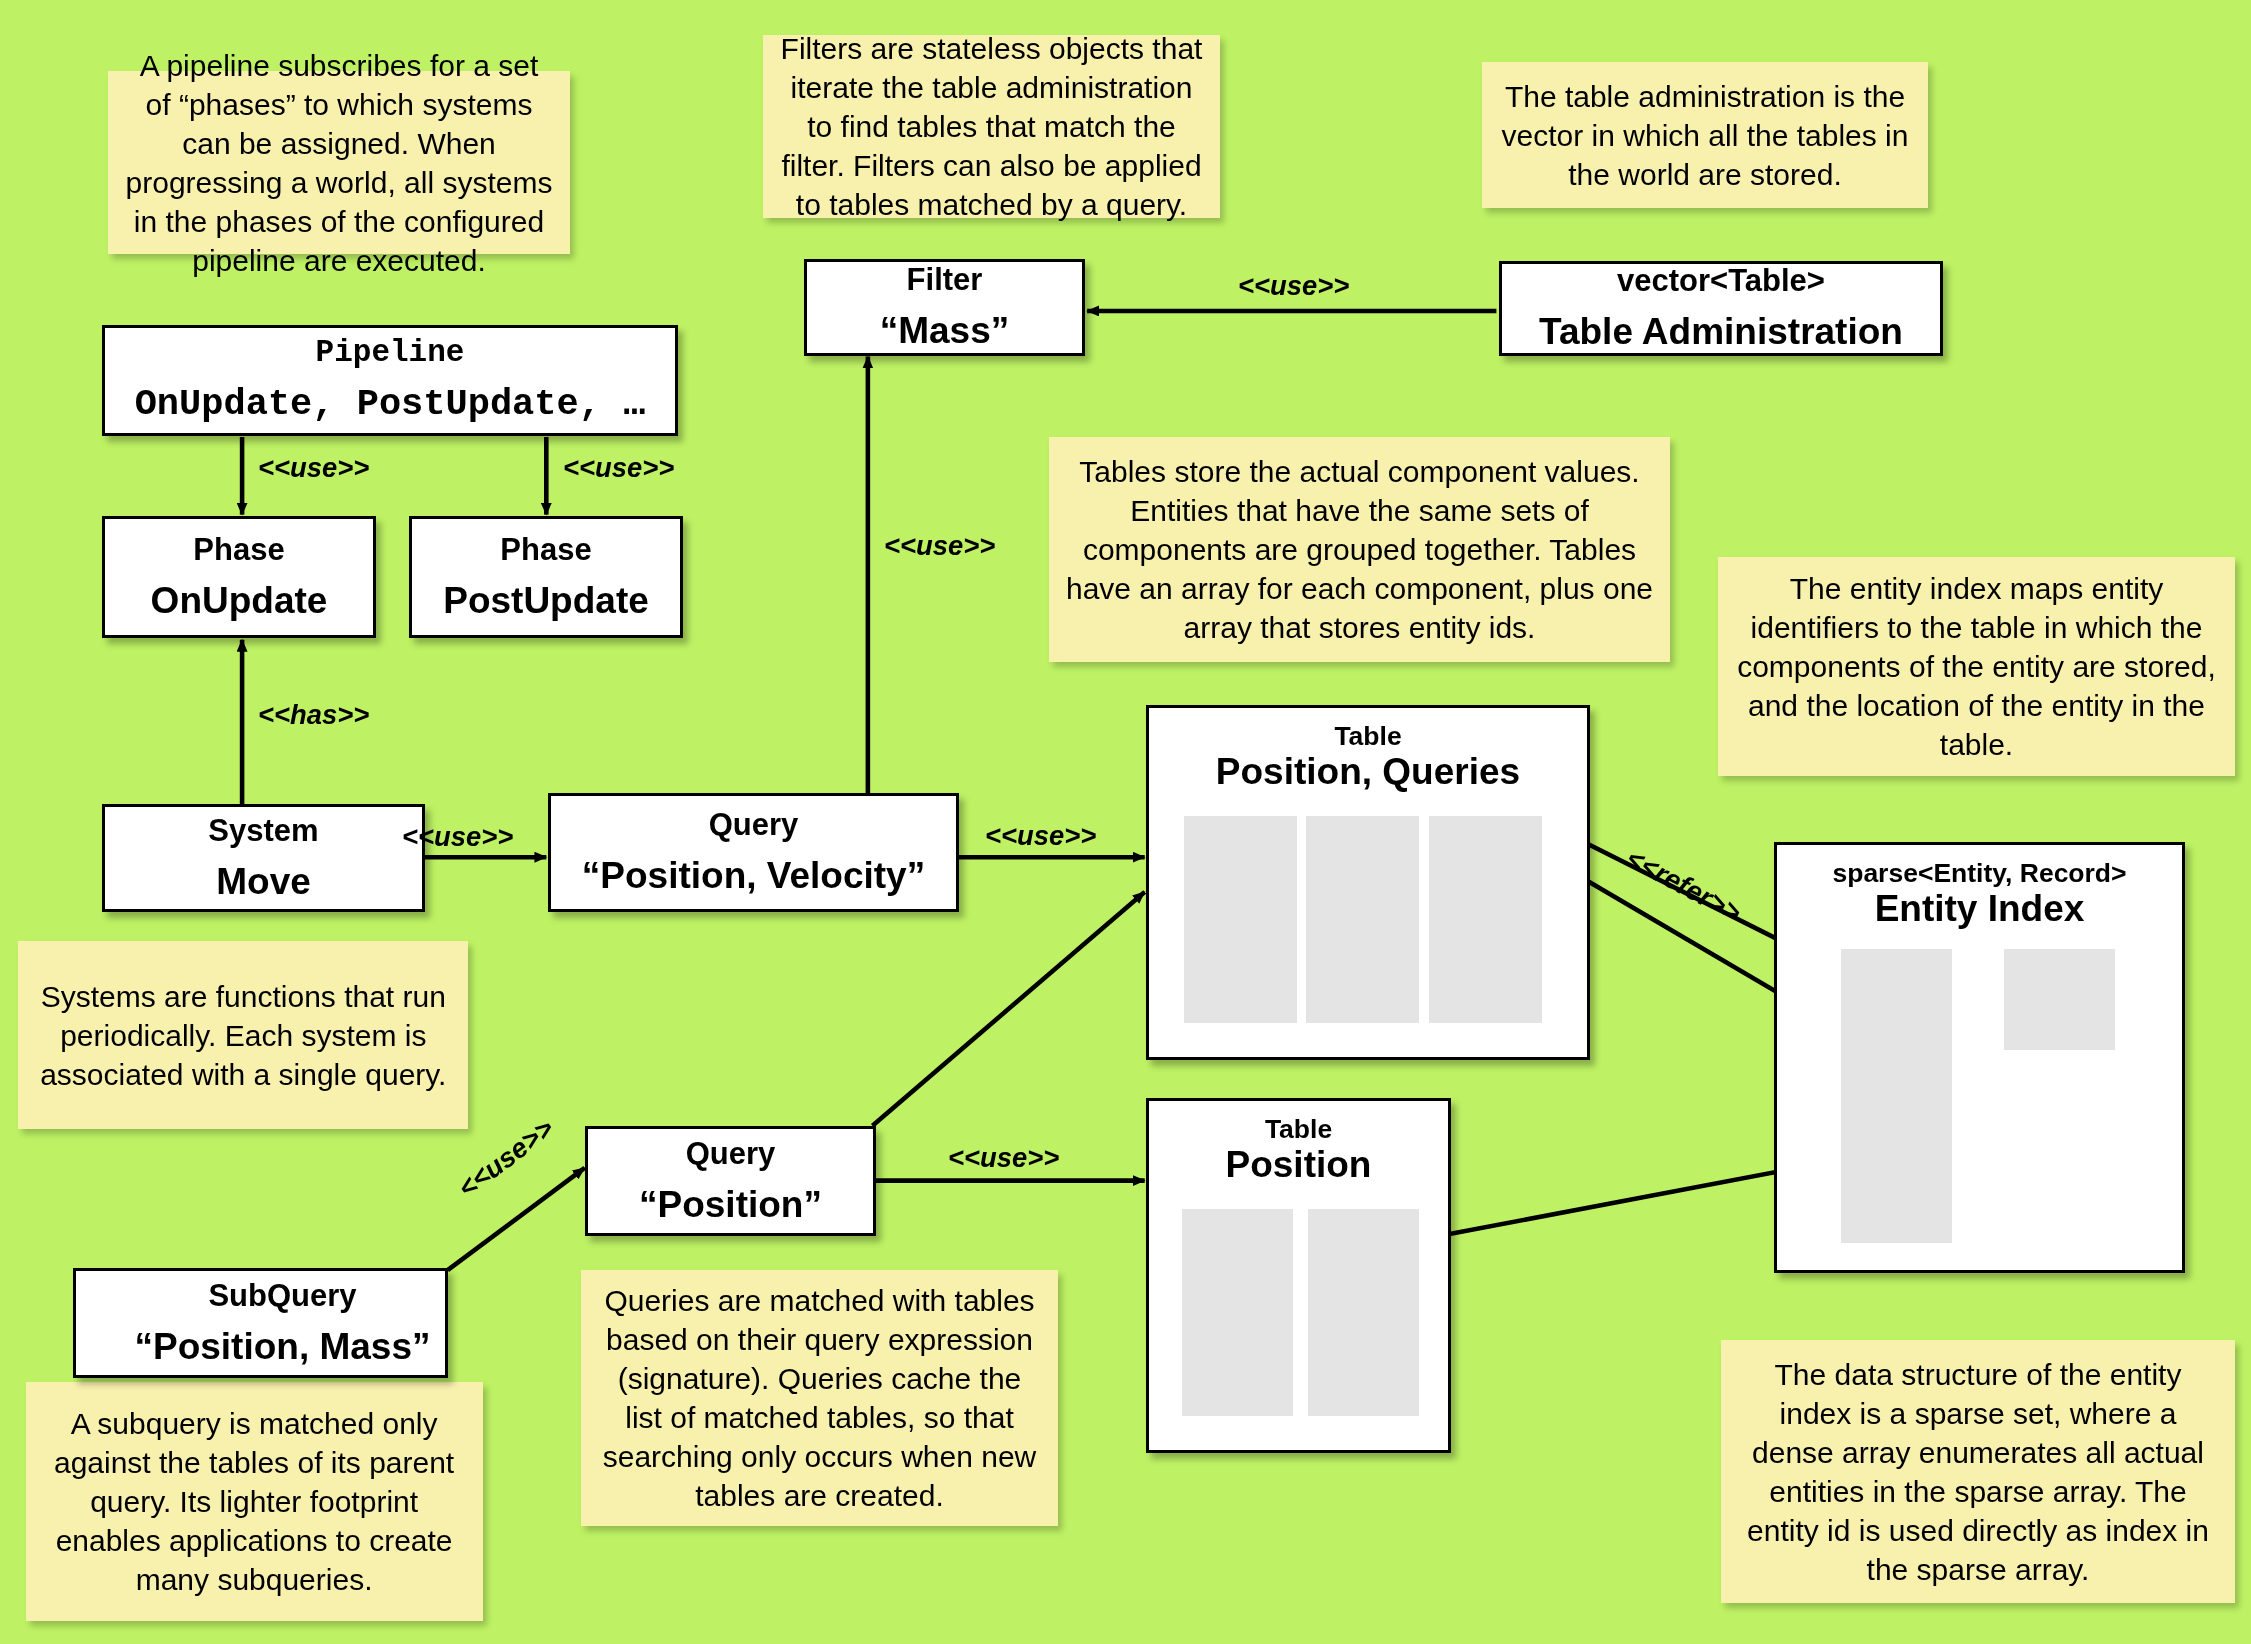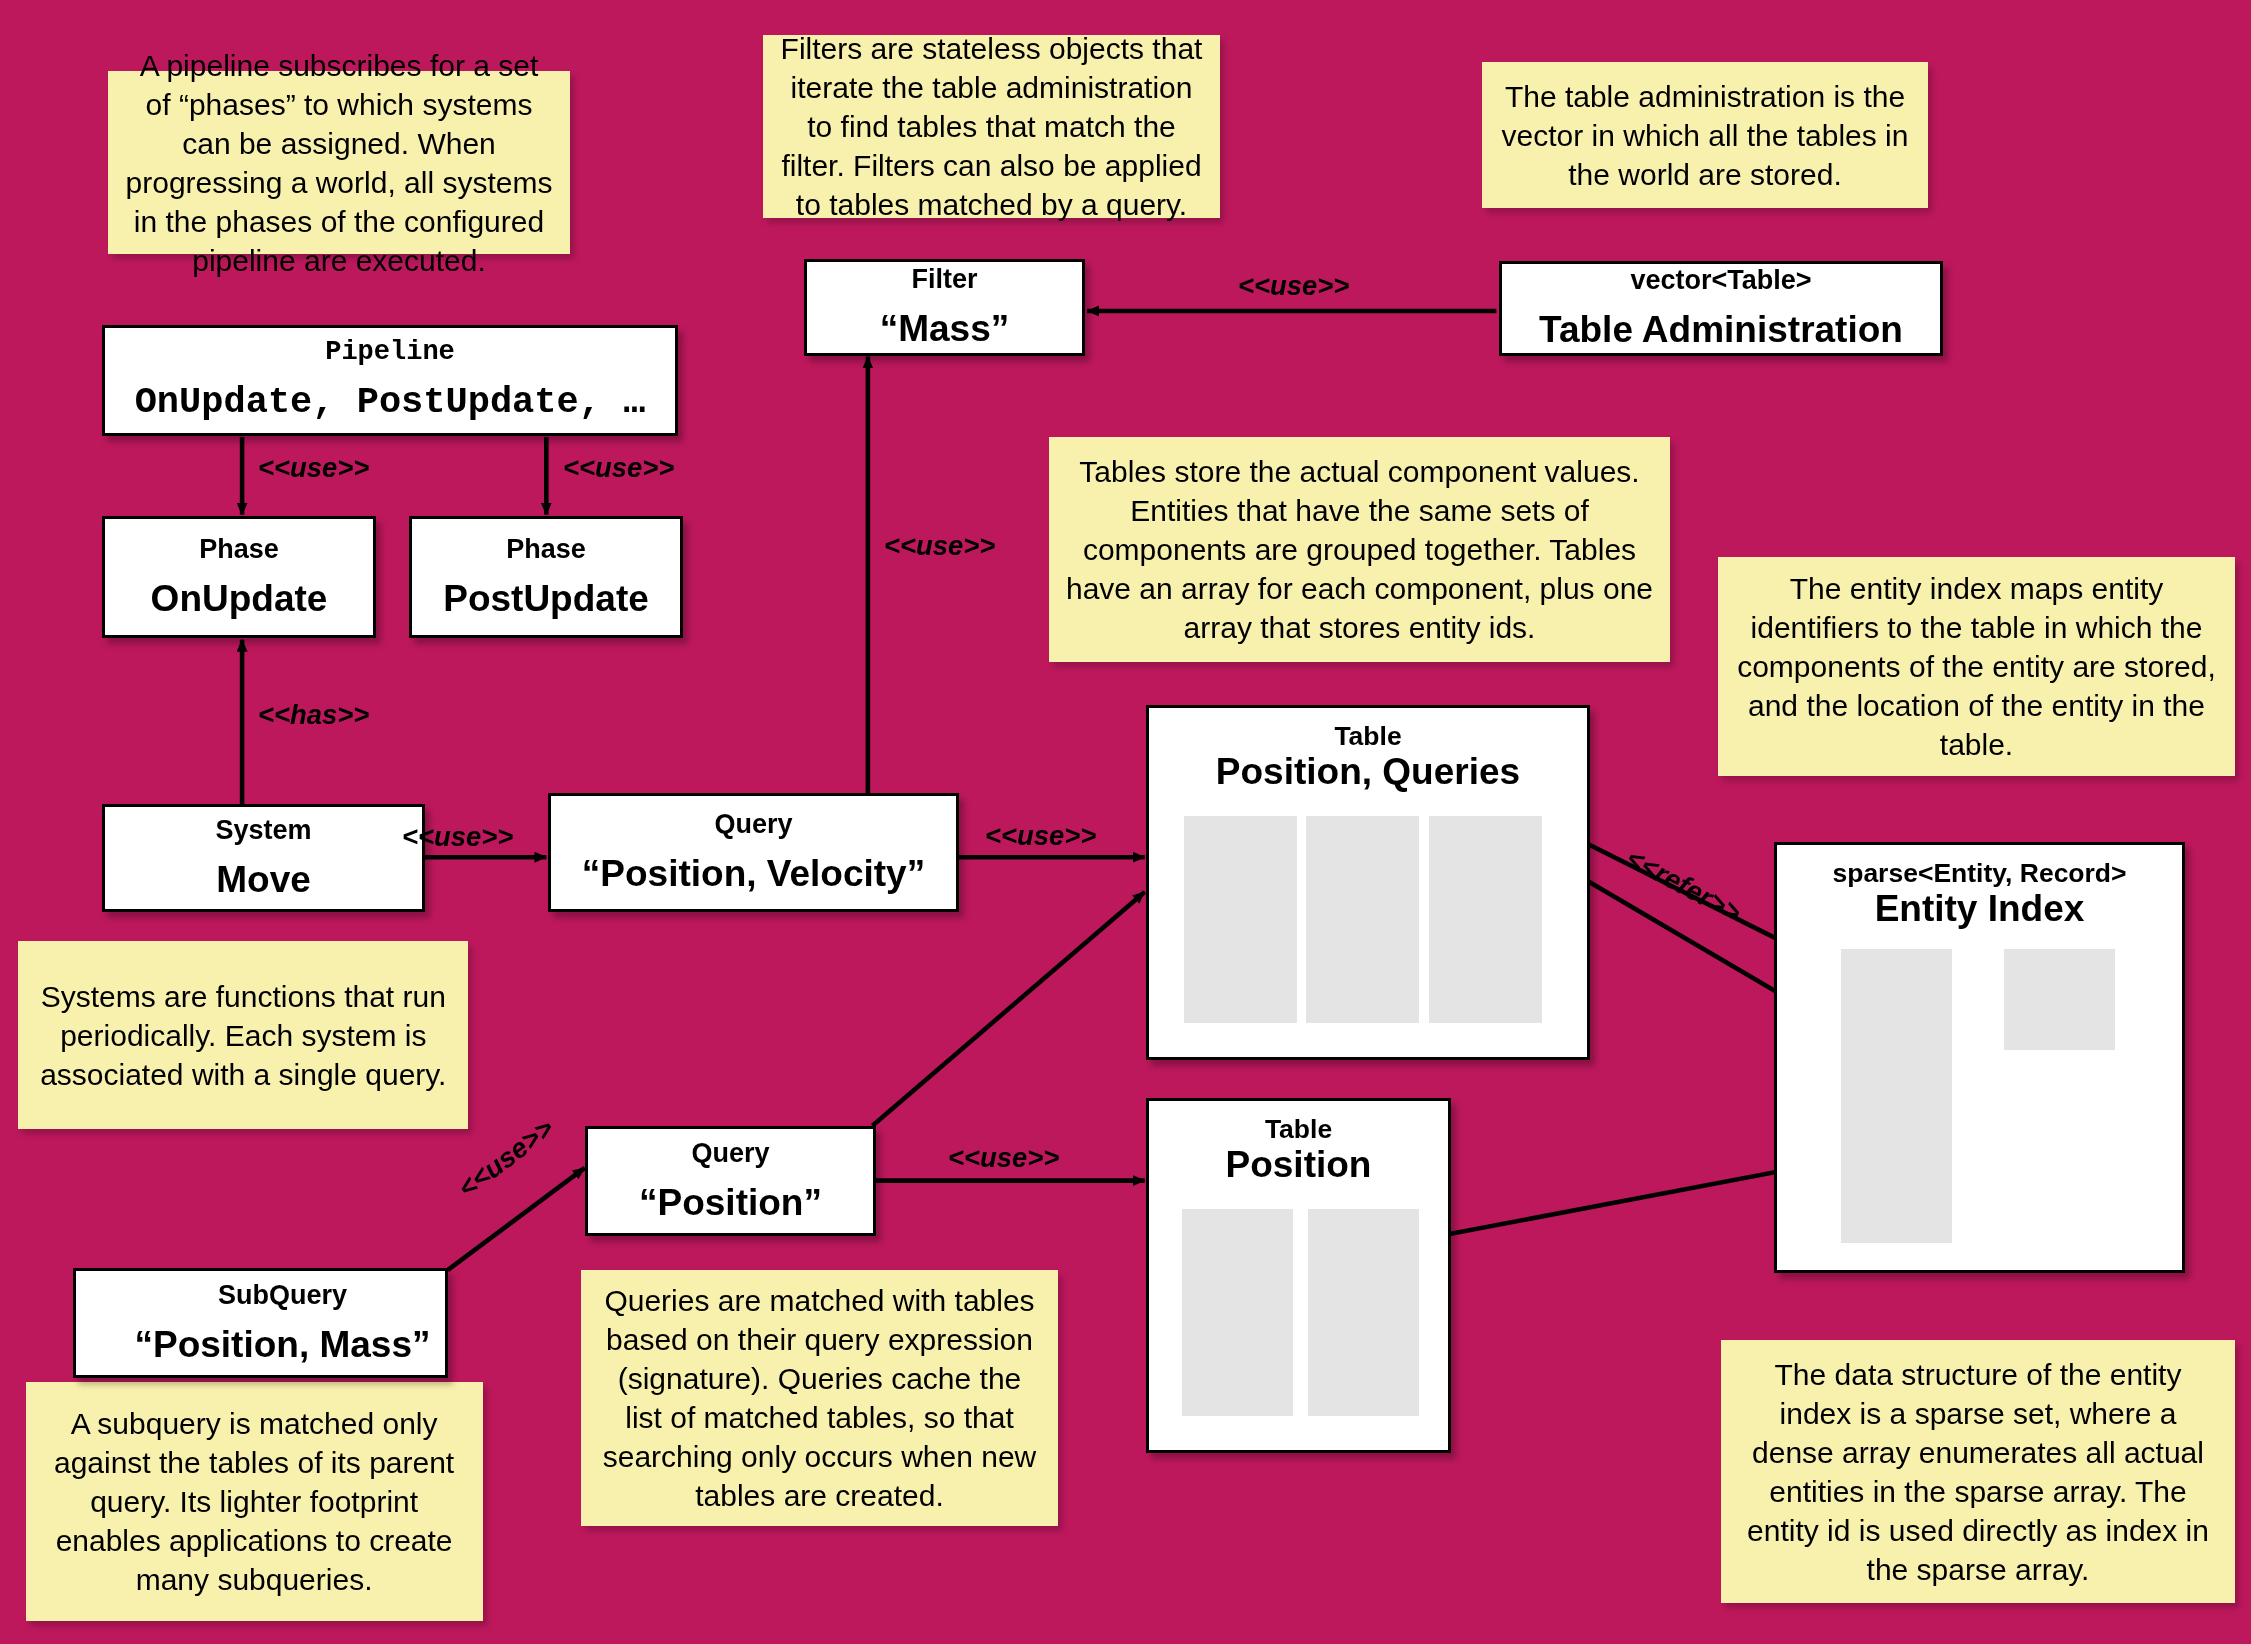--- a/index.html
+++ b/index.html
@@ -1,17 +1,17 @@
 <!DOCTYPE html>
 <html style="font-size:14.6px"><head>
 <meta charset="utf-8">
 <style>
   html,body{margin:0;padding:0;background:#fff;}
   body{font-family:"Liberation Sans",sans-serif;}
-  #canvas{position:relative;width:2251px;height:1645px;background:#be185d;overflow:hidden;}
+  #canvas{position:relative;width:2251px;height:1645px;background:#bef264;overflow:hidden;}
 
   
   .note{
     position:absolute;
     background:#f8f0ad;
     color:#000;
     box-sizing:border-box;
     padding:14.6px 16.4px;
     text-align:center;
     font-size:30px;
@@ -28,21 +28,21 @@
     position:absolute;
     background:#fff;
     border:3.7px solid #000;
     box-sizing:border-box;
     box-shadow:4.6px 5.5px 6.4px rgba(0,0,0,.28);
     display:flex;
     flex-direction:column;
     align-items:center;
     justify-content:center;
   }
-  .box .stereo{font-size:27px;font-weight:700;line-height:1.1;color:#000;}
+  .box .stereo{font-size:31px;font-weight:700;line-height:1.1;color:#000;}
   .box .title{font-size:37px;font-weight:700;line-height:1.1;color:#000;margin-top:14px;}
 
   
   .cbox{
     position:absolute;
     background:#fff;
     border:3.7px solid #000;
     box-sizing:border-box;
     box-shadow:4.6px 5.5px 6.4px rgba(0,0,0,.28);
   }

